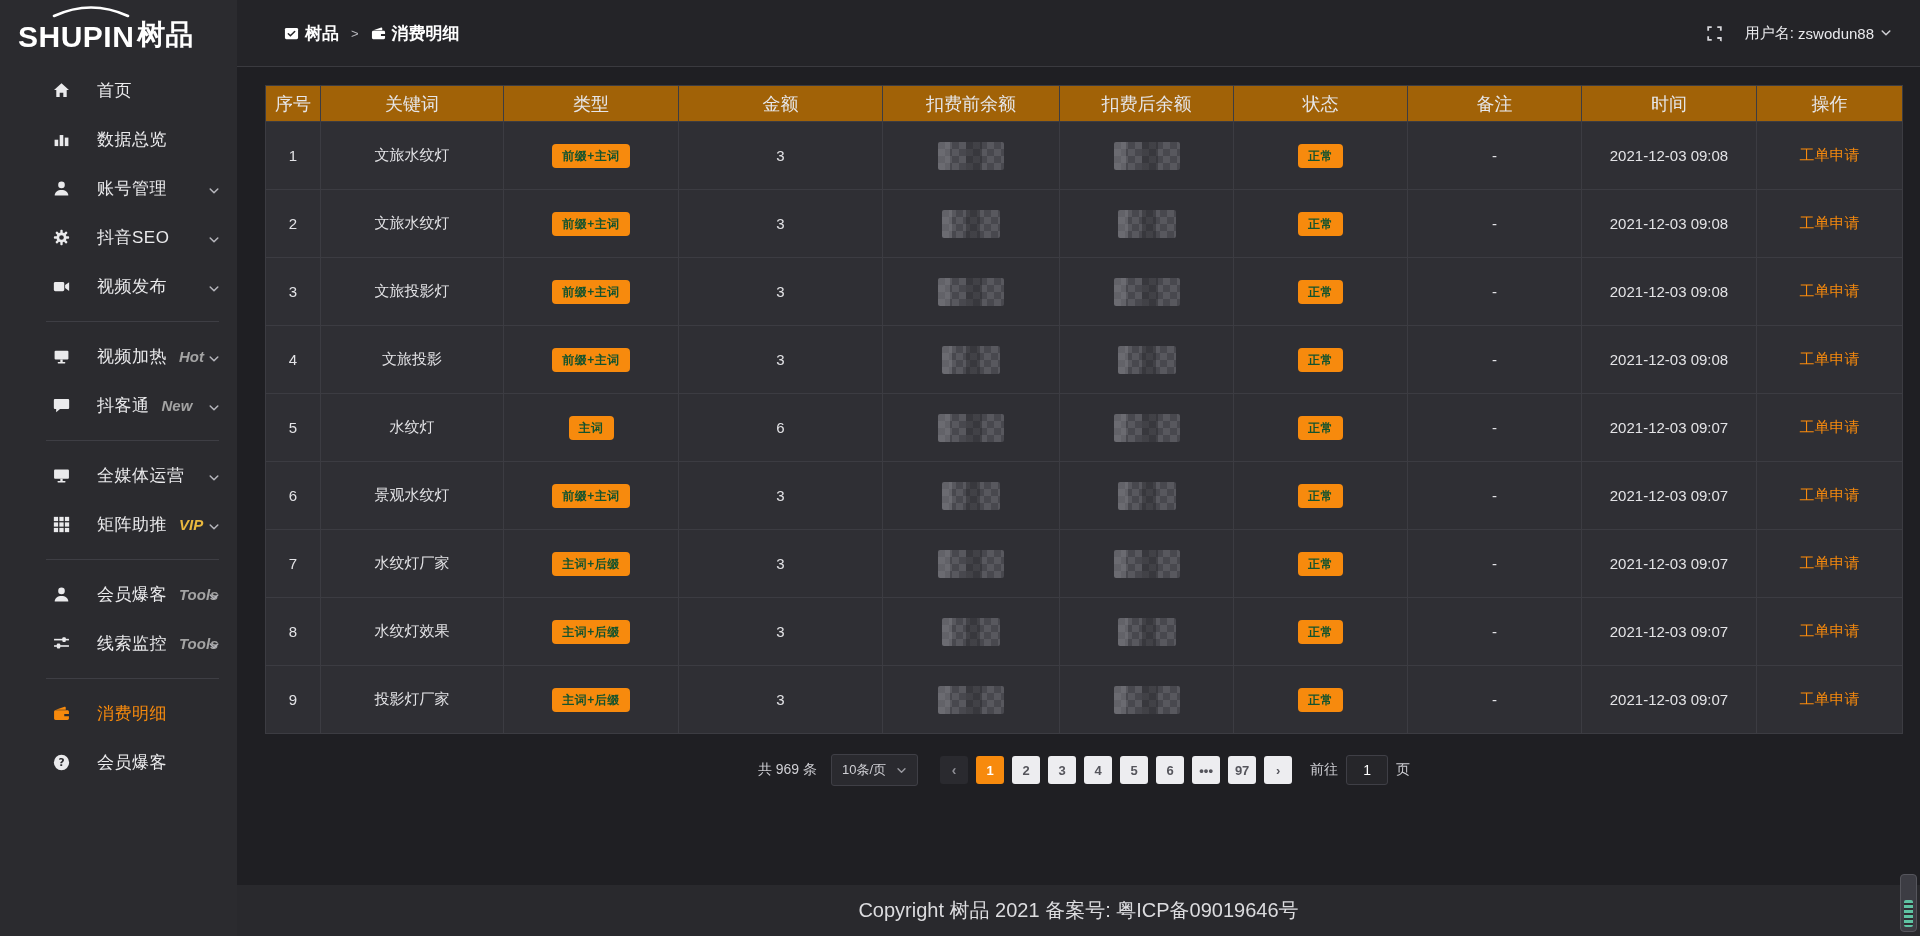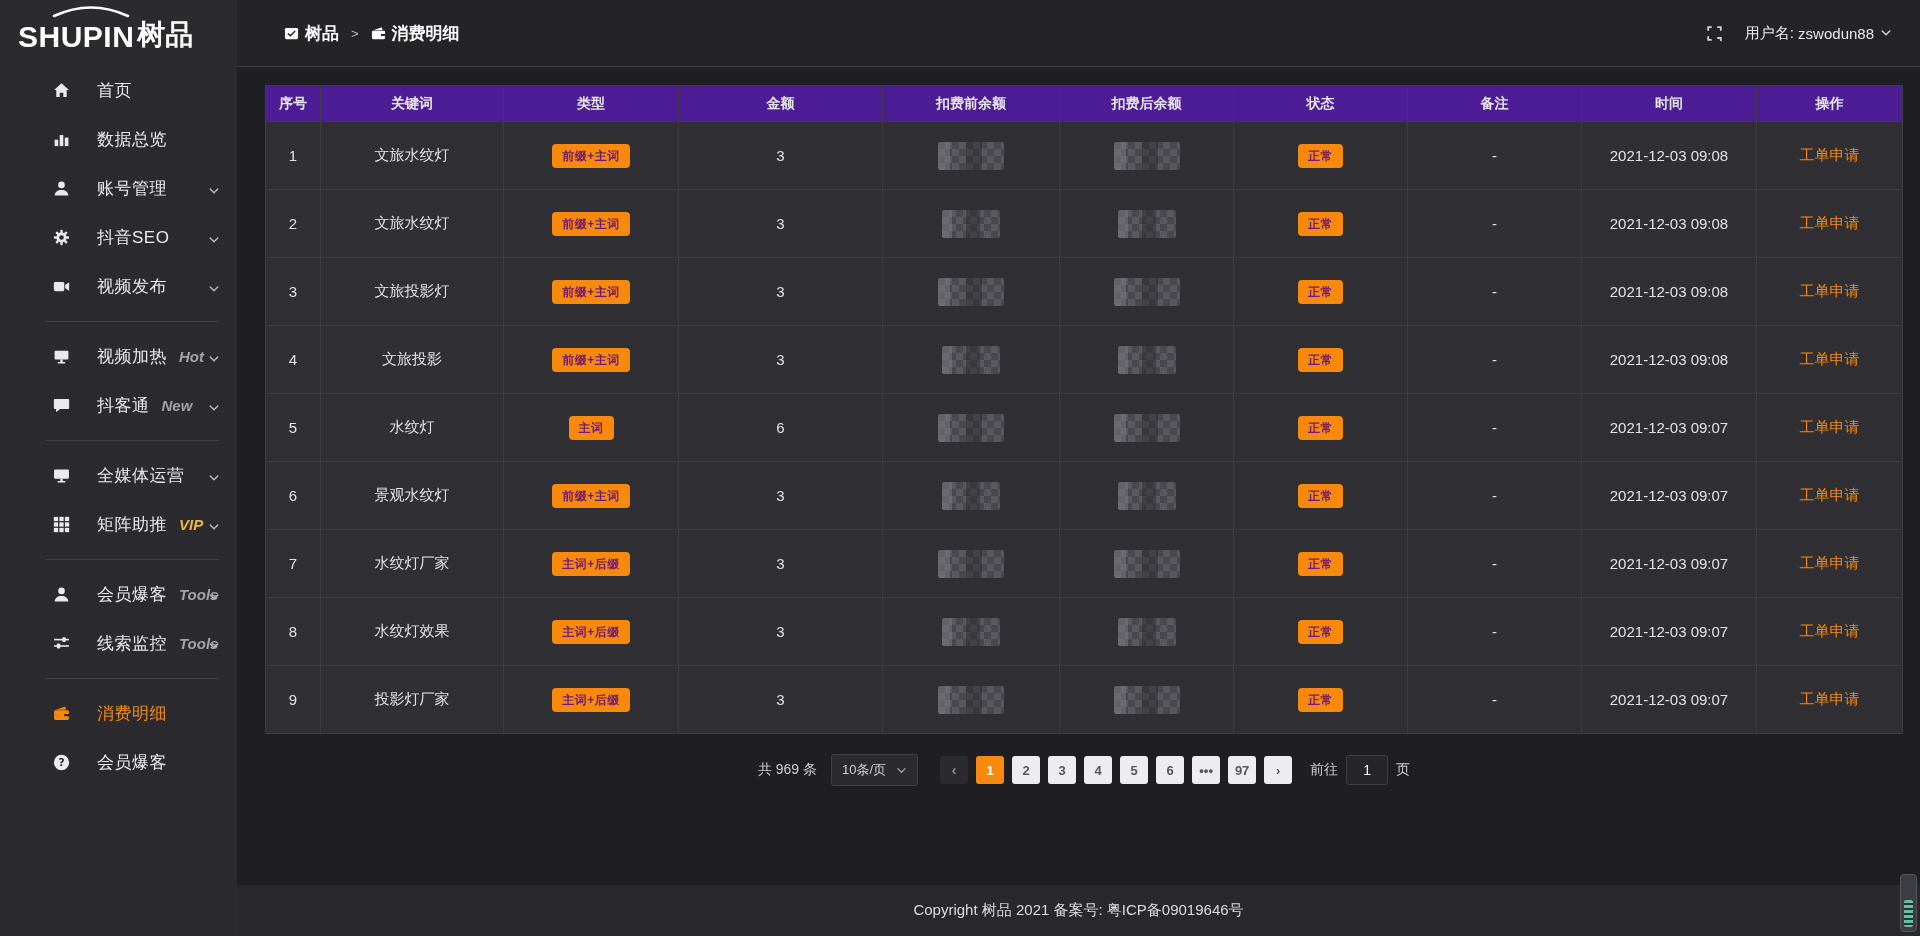--- a/index.html
+++ b/index.html
@@ -40,28 +40,28 @@
   .fs-icon { width:17px; height:17px; color:#d5d5d9; cursor:pointer; display:inline-flex; }
   .fs-icon svg { width:100%; height:100%; }
   .user-box { display:flex; align-items:center; margin-left:22px; cursor:pointer; font-size:15px; color:#e9e9ec; }
   .user-box .uchev { width:12px; height:12px; margin-left:6px; color:#cfcfd4; display:inline-flex; }
   
   .main { position:absolute; left:237px; top:68px; right:0; bottom:51px; background:#1f1f23; padding:0 17px 0 28px; }
   .balance { margin-top:30px; font-size:15px; font-weight:bold; color:#fff; }
   .balance .bval { margin-left:8px; }
   table.data { width:100%; border-collapse:collapse; table-layout:fixed; margin-top:17px; }
   .data th, .data td { border:1px solid #3c3c42; text-align:center; overflow:hidden; }
-  .data th { background:#4c1d95; height:36px; font-size:14px; font-weight:bold; color:#e6e6e9; }
+  .data th { background:#a16207; height:36px; font-size:18px; font-weight:normal; color:#e6e6e9; }
   .data td { background:#2f2f34; height:68px; font-size:15px; color:#e3e3e6; }
   .data th:nth-child(1){ width:55px; }  .data th:nth-child(2){ width:183px; }
   .data th:nth-child(3){ width:175px; } .data th:nth-child(4){ width:204px; }
   .data th:nth-child(5){ width:177px; } .data th:nth-child(6){ width:174px; }
   .data th:nth-child(7){ width:174px; } .data th:nth-child(8){ width:174px; }
   .data th:nth-child(9){ width:175px; }
-  .badge { display:inline-block; background:#f78a0d; color:#701a75; font-size:12px; font-weight:bold;
+  .badge { display:inline-block; background:#f78a0d; color:#14532d; font-size:12px; font-weight:bold;
            letter-spacing:.5px; padding:6px 10px; border-radius:4px; line-height:1; }
   .blur-block { display:inline-block; width:66px; height:28px; border-radius:2px; vertical-align:middle;
     background-image:
       linear-gradient(90deg, rgba(130,130,136,.45) 0 18%, rgba(0,0,0,0) 18% 42%, rgba(32,32,36,.4) 42% 66%, rgba(0,0,0,0) 66%),
       repeating-conic-gradient(#58585e 0% 25%, #48484e 0% 50%);
     background-size:100% 100%, 14px 14px;
     filter:blur(.6px);
   }
   tr:nth-child(2n) .blur-block { width:58px; }
   .action-link { color:#f78a0d; font-size:15px; cursor:pointer; }
@@ -75,21 +75,21 @@
   .pbtn { min-width:28px; height:28px; border:none; border-radius:3px; background:#ededf0; color:#55555c;
           font-size:13px; font-weight:bold; display:inline-flex; align-items:center; justify-content:center;
           cursor:pointer; margin:0 4px; padding:0 5px; font-family:inherit; }
   .pbtn.prev { background:#2a2a2f; color:#8d8d94; font-size:14px; }
   .pbtn.active { background:#f78a0d; color:#fff; }
   .pg-goto { margin-left:14px; display:flex; align-items:center; }
   .goto-input { width:42px; height:30px; background:#26262a; border:1px solid #3f3f46; border-radius:3px;
                 color:#fff; text-align:center; font-size:14px; margin:0 8px; font-family:inherit; }
   
   .footer { position:absolute; left:237px; right:0; bottom:0; height:51px; background:#29292d;
-            display:flex; align-items:center; justify-content:center; font-size:15px; color:#dcdcdf; z-index:4; }
+            display:flex; align-items:center; justify-content:center; font-size:20px; color:#dcdcdf; z-index:4; }
   
   .scroll-widget { position:absolute; right:3px; bottom:4px; width:17px; height:58px; background:#3c3c43;
                    border:1px solid #55555c; border-radius:4px; z-index:9; }
   .scroll-widget .stripes { position:absolute; left:3px; right:3px; bottom:4px; height:27px; border-radius:2px;
       background:repeating-linear-gradient(180deg,#5fc2a2 0 3px,#2e2e33 3px 5px); }
 </style>
 </head>
 <body>
 
 <aside class="sidebar">

